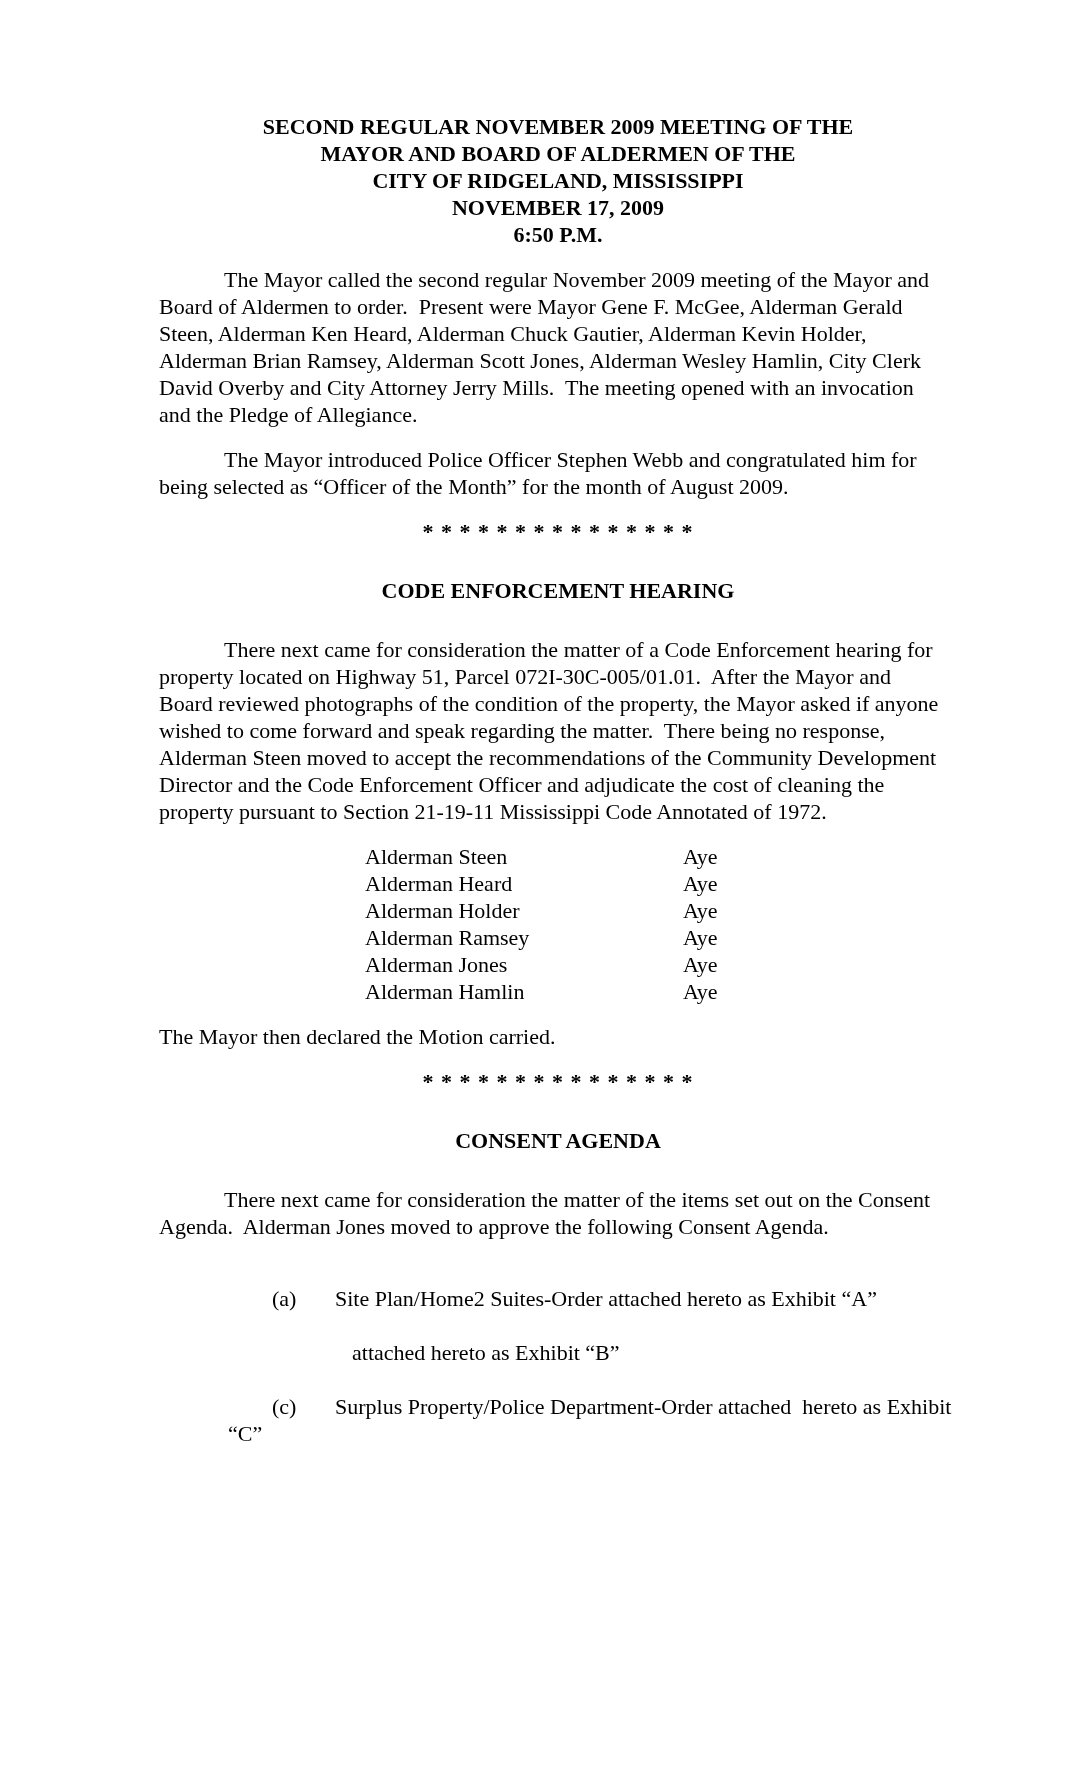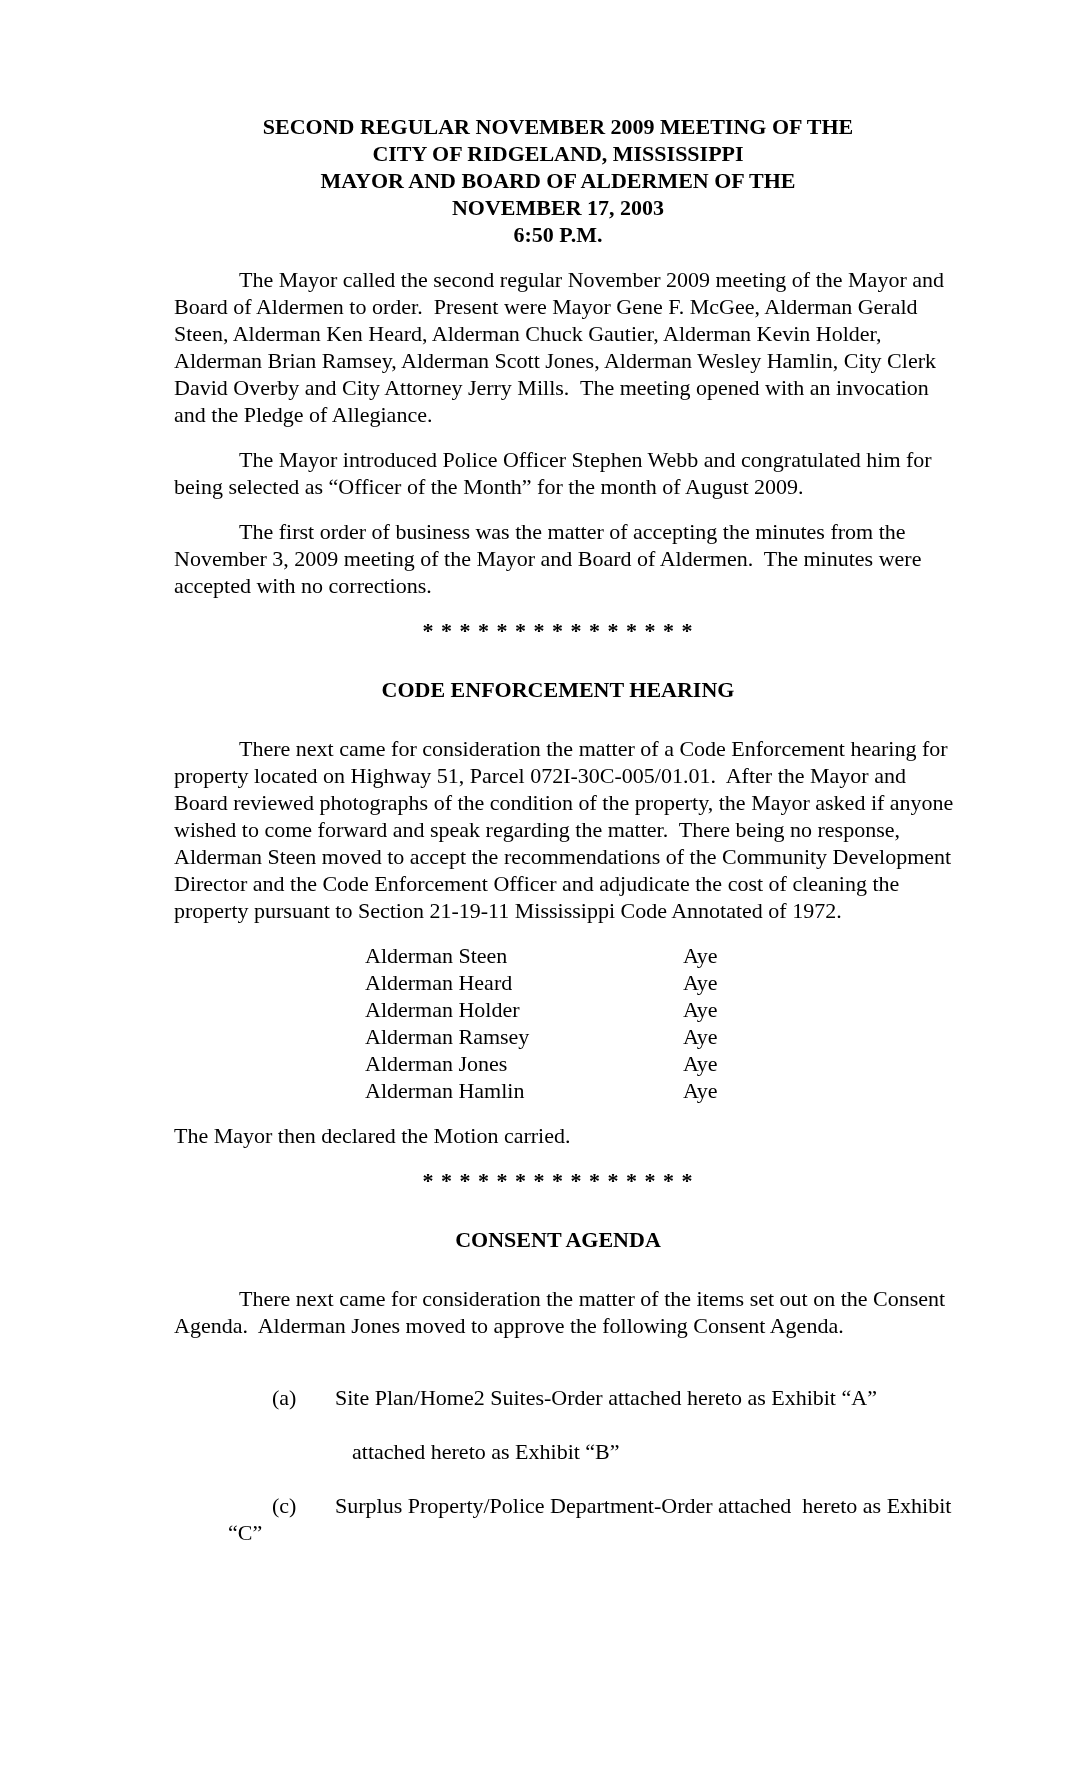--- a/index.html
+++ b/index.html
@@ -23,21 +23,21 @@
   .title-block {
     text-align: center;
     font-weight: bold;
     margin: 0 0 18px 0;
   }
   .title-line {
     line-height: 27px;
     white-space: pre-wrap;
   }
   .para {
-    margin: 0 0 18px 16px;
+    margin: 0 0 18px 1px;
     text-indent: 65px;
     white-space: pre-wrap;
   }
   .para.no-indent {
     text-indent: 0;
   }
   .separator {
     text-align: center;
     font-weight: bold;
     margin: 18px 0;
@@ -82,40 +82,37 @@
     white-space: pre-wrap;
   }
 </style>
 </head>
 <body>
 
 <div class="doc-page">
 
   <div class="title-block">
     <div class="title-line">SECOND REGULAR NOVEMBER 2009 MEETING OF THE</div>
+    <div class="title-line">MAYOR AND BOARD OF ALDERMEN OF THE</div>
     <div class="title-line">CITY OF RIDGELAND, MISSISSIPPI</div>
-    <div class="title-line">MAYOR AND BOARD OF ALDERMEN OF THE</div>
-    <div class="title-line">NOVEMBER 17, 2003</div>
+    <div class="title-line">NOVEMBER 17, 2009</div>
     <div class="title-line">6:50 P.M.</div>
   </div>
 
   <div class="para">The Mayor called the second regular November 2009 meeting of the Mayor and
 Board of Aldermen to order.  Present were Mayor Gene F. McGee, Alderman Gerald
 Steen, Alderman Ken Heard, Alderman Chuck Gautier, Alderman Kevin Holder,
 Alderman Brian Ramsey, Alderman Scott Jones, Alderman Wesley Hamlin, City Clerk
 David Overby and City Attorney Jerry Mills.  The meeting opened with an invocation
 and the Pledge of Allegiance.</div>
 
   <div class="para">The Mayor introduced Police Officer Stephen Webb and congratulated him for
 being selected as “Officer of the Month” for the month of August 2009.</div>
 
 
-  <div class="para">The first order of business was the matter of accepting the minutes from the
-November 3, 2009 meeting of the Mayor and Board of Aldermen.  The minutes were
-accepted with no corrections.</div>
 
   <div class="separator">* * * * * * * * * * * * * * *</div>
 
   <div class="section-heading">CODE ENFORCEMENT HEARING</div>
 
   <div class="para">There next came for consideration the matter of a Code Enforcement hearing for
 property located on Highway 51, Parcel 072I-30C-005/01.01.  After the Mayor and
 Board reviewed photographs of the condition of the property, the Mayor asked if anyone
 wished to come forward and speak regarding the matter.  There being no response,
 Alderman Steen moved to accept the recommendations of the Community Development

